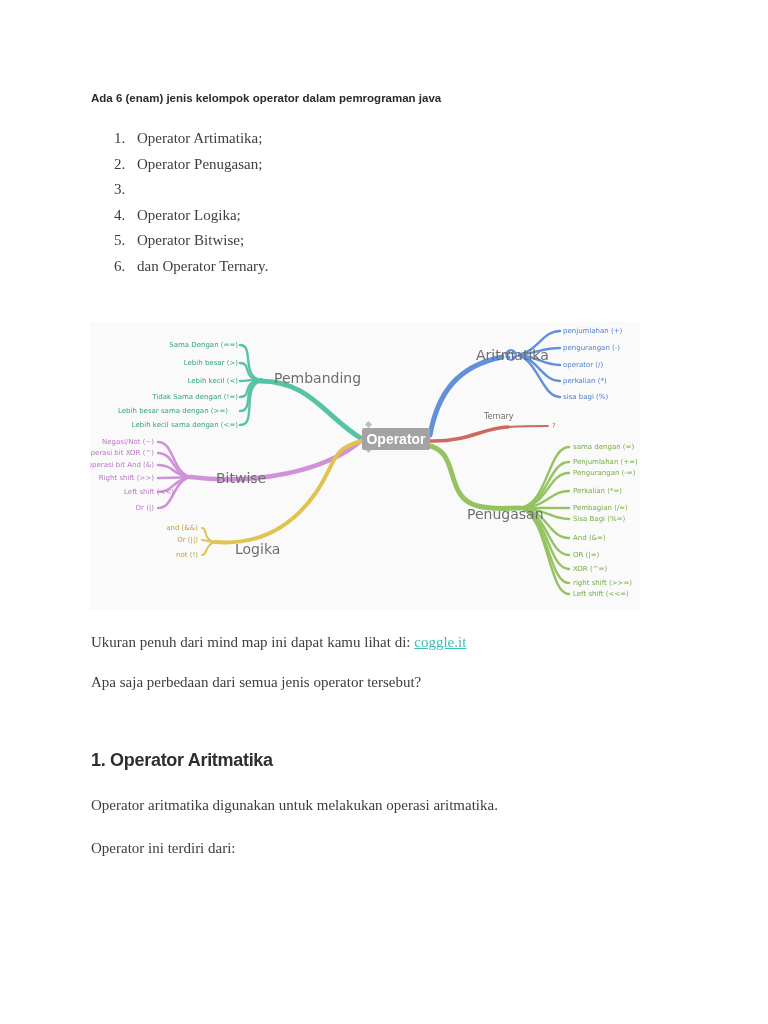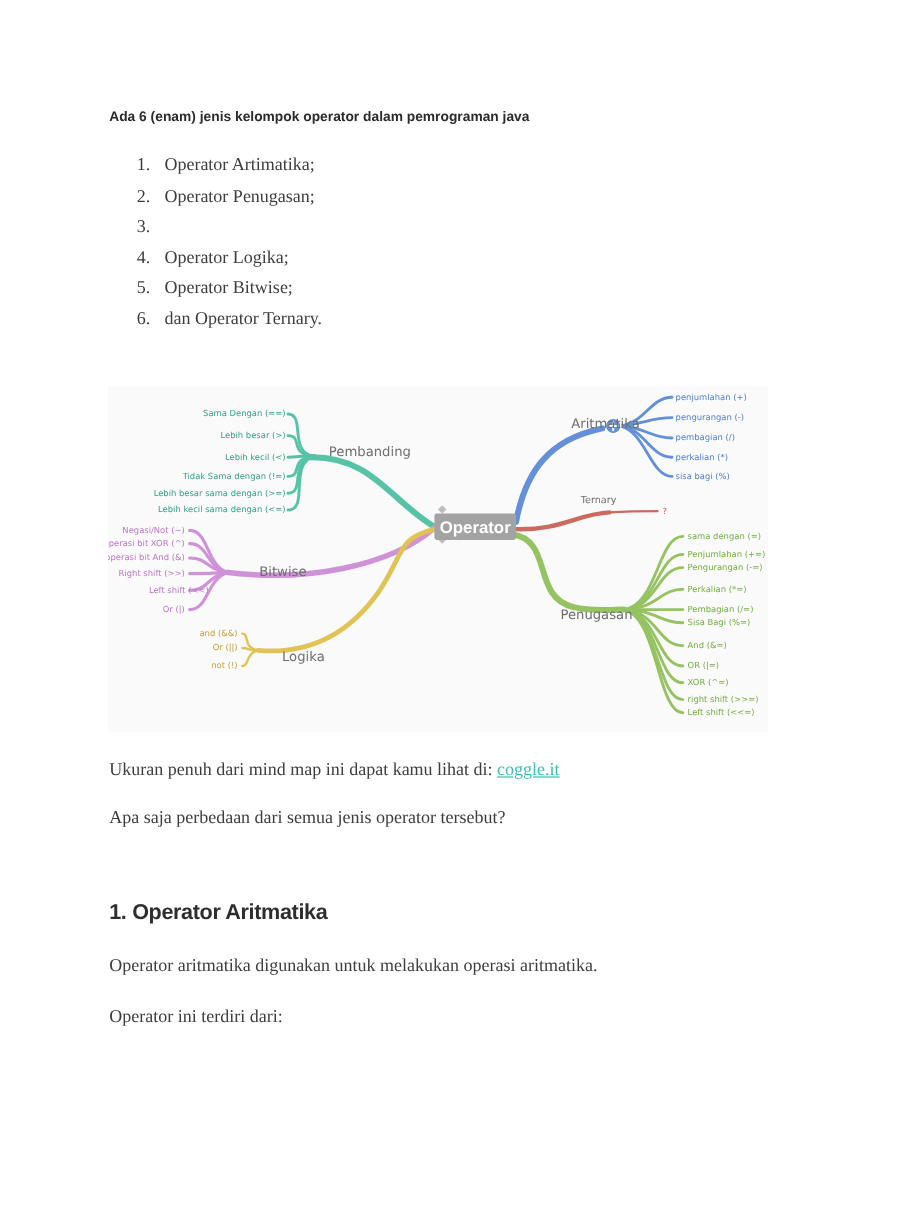--- a/index.html
+++ b/index.html
@@ -14,21 +14,21 @@
   .para{position:absolute;left:91px;font-size:15px;white-space:nowrap;}
   .link{color:#3abfb2;text-decoration:underline;}
   .h2{position:absolute;left:91px;top:750px;font-family:"Liberation Sans",sans-serif;
         font-weight:bold;font-size:18px;letter-spacing:-0.3px;color:#2e2e2e;}
   
   .mindmap{position:absolute;left:90px;top:322px;width:550px;height:288px;background:#fafafa;overflow:hidden;}
   .mindmap svg{position:absolute;left:0;top:0;}
   .center-node{position:absolute;left:272px;top:106px;width:68px;height:22px;background:#a3a3a3;
         border-radius:2px;color:#fff;font-family:"Liberation Sans",sans-serif;font-weight:bold;
         font-size:14px;text-align:center;line-height:22px;}
-  .blabel{position:absolute;font-family:"DejaVu Sans",sans-serif;font-size:11px;color:#6e6e6e;white-space:nowrap;}
+  .blabel{position:absolute;font-family:"DejaVu Sans",sans-serif;font-size:14px;color:#6e6e6e;white-space:nowrap;}
   .lf{position:absolute;font-family:"DejaVu Sans",sans-serif;font-size:7px;line-height:8px;white-space:nowrap;}
   .t{color:#35a085}.b{color:#527fc9}.g{color:#74ac43}.p{color:#b977c4}.y{color:#bfa03a}.r2{color:#c05a52}
 </style>
 </head>
 <body>
 
 <div class="page">
 
   <div class="h-small">Ada 6 (enam) jenis kelompok operator dalam pemrograman java</div>
 
@@ -123,26 +123,26 @@
     <div class="blabel" style="left:386px;top:25px">Aritmatika</div>
     <div class="blabel" style="left:394px;top:90px;font-size:8px">Ternary</div>
     <div class="blabel" style="left:377px;top:184px">Penugasan</div>
     <div class="blabel" style="left:126px;top:148px">Bitwise</div>
     <div class="blabel" style="left:145px;top:219px">Logika</div>
 
     <div class="lf t" style="right:402px;top:19px">Sama Dengan (==)</div>
     <div class="lf t" style="right:402px;top:37px">Lebih besar (&gt;)</div>
     <div class="lf t" style="right:402px;top:55px">Lebih kecil (&lt;)</div>
     <div class="lf t" style="right:402px;top:71px">Tidak Sama dengan (!=)</div>
-    <div class="lf t" style="right:402px;top:85px">Lebih besar sama dengan (&gt;=)</div>
+    <div class="lf t" style="right:412px;top:85px">Lebih besar sama dengan (&gt;=)</div>
     <div class="lf t" style="right:402px;top:99px">Lebih kecil sama dengan (&lt;=)</div>
 
     <div class="lf b" style="left:473px;top:5px">penjumlahan (+)</div>
     <div class="lf b" style="left:473px;top:22px">pengurangan (-)</div>
-    <div class="lf b" style="left:473px;top:39px">pembagian (/)</div>
+    <div class="lf b" style="left:473px;top:39px">operator (/)</div>
     <div class="lf b" style="left:473px;top:55px">perkalian (*)</div>
     <div class="lf b" style="left:473px;top:71px">sisa bagi (%)</div>
 
     <div class="lf r2" style="left:462px;top:100px">?</div>
 
     <div class="lf g" style="left:483px;top:121px">sama dengan (=)</div>
     <div class="lf g" style="left:483px;top:136px">Penjumlahan (+=)</div>
     <div class="lf g" style="left:483px;top:147px">Pengurangan (-=)</div>
     <div class="lf g" style="left:483px;top:165px">Perkalian (*=)</div>
     <div class="lf g" style="left:483px;top:182px">Pembagian (/=)</div>

